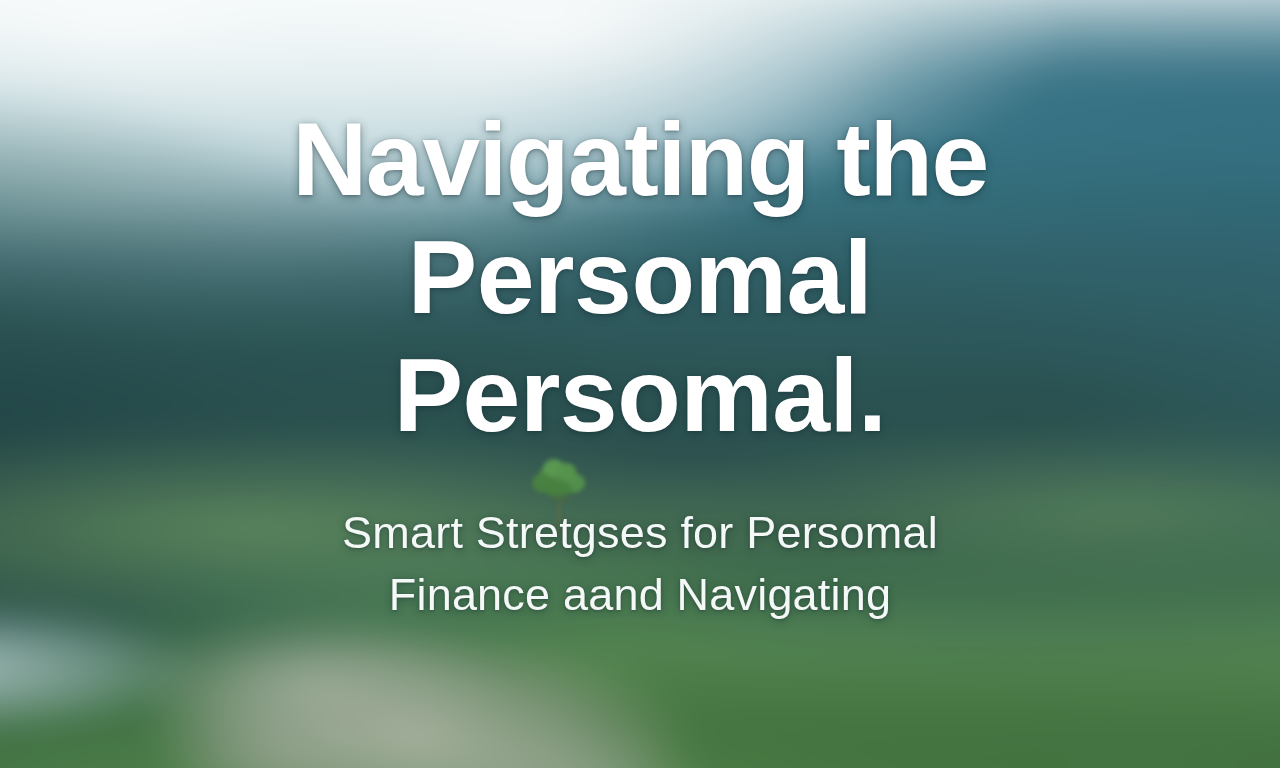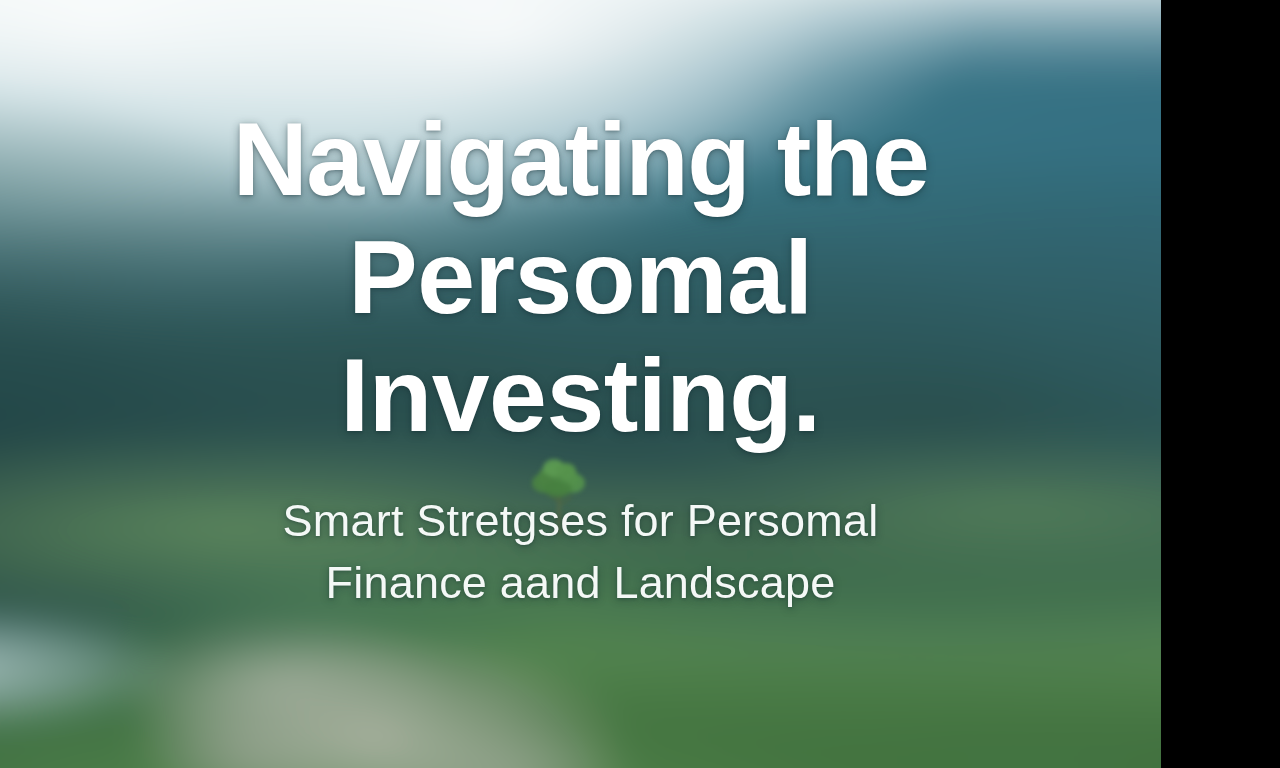--- a/index.html
+++ b/index.html
@@ -6,21 +6,21 @@
     margin: 0;
     padding: 0;
     background: #000;
   }
   body {
     font-family: "Liberation Sans", sans-serif;
   }
 
   #poster {
     position: relative;
-    width: 1161px;
+    width: 1280px;
     height: 768px;
     overflow: hidden;
     background: #1d4ed8;
   }
 
   
   .photo {
     position: absolute;
     inset: -60px;
     overflow: hidden;
@@ -171,21 +171,21 @@
     text-shadow:
       0 2px 10px rgba(20,45,50,0.40),
       0 1px 3px rgba(20,45,50,0.32);
   }
   .title-line { display: block; white-space: nowrap; }
   .title-line.l1 { margin-top: 100px; }
   .title-line.l2 { letter-spacing: -0.5px; }
   .title-line.l3 { letter-spacing: -0.5px; }
 
   .subtitle {
-    margin: 0;
+    margin: 12px;
     padding: 0;
     font-weight: 400;
     font-size: 45px;
     line-height: 62px;
     letter-spacing: 0.2px;
     color: #f4f8f6;
     text-shadow:
       0 2px 9px rgba(20,45,45,0.42),
       0 1px 3px rgba(20,45,45,0.32);
   }
@@ -222,22 +222,22 @@
     <ellipse cx="38" cy="16" rx="11" ry="9" fill="#5c9a52" opacity="0.9"></ellipse>
     <ellipse cx="50" cy="19" rx="10" ry="8" fill="#56934c" opacity="0.9"></ellipse>
     <ellipse cx="42" cy="37" rx="14" ry="8" fill="#47803f" opacity="0.85"></ellipse>
   </svg>
 
   <div class="content">
 
     <h1 class="title">
       <span class="title-line l1">Navigating the</span>
       <span class="title-line l2">Persomal</span>
-      <span class="title-line l3">Investing.</span>
+      <span class="title-line l3">Persomal.</span>
     </h1>
 
     <p class="subtitle">
       <span class="sub-line s1">Smart Stretgses for Persomal</span>
-      <span class="sub-line s2">Finance aand Landscape</span>
+      <span class="sub-line s2">Finance aand Navigating</span>
     </p>
 
   </div>
 </div>
 
 </body></html>

